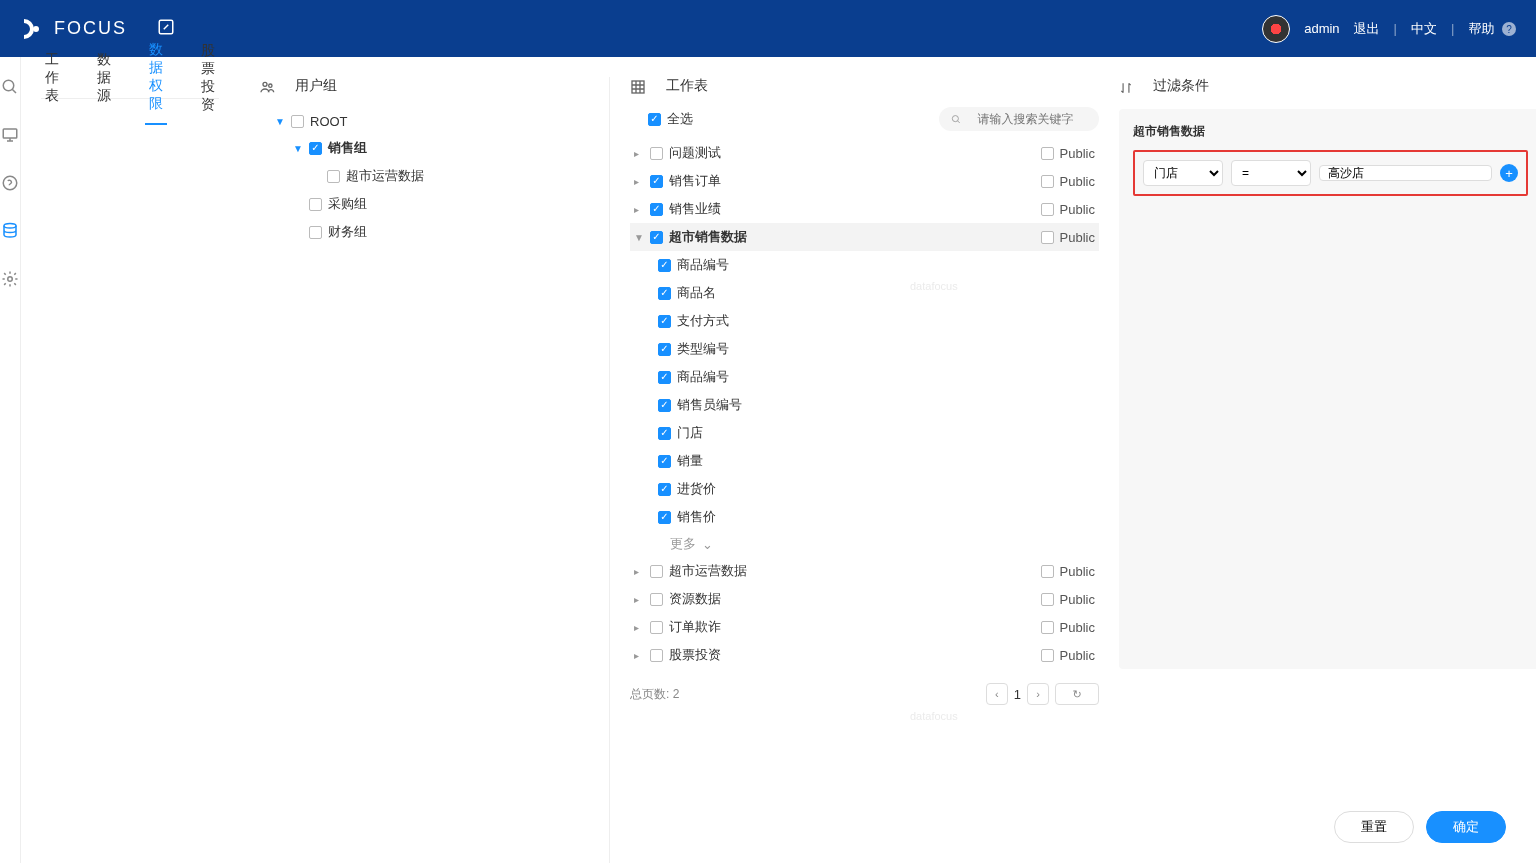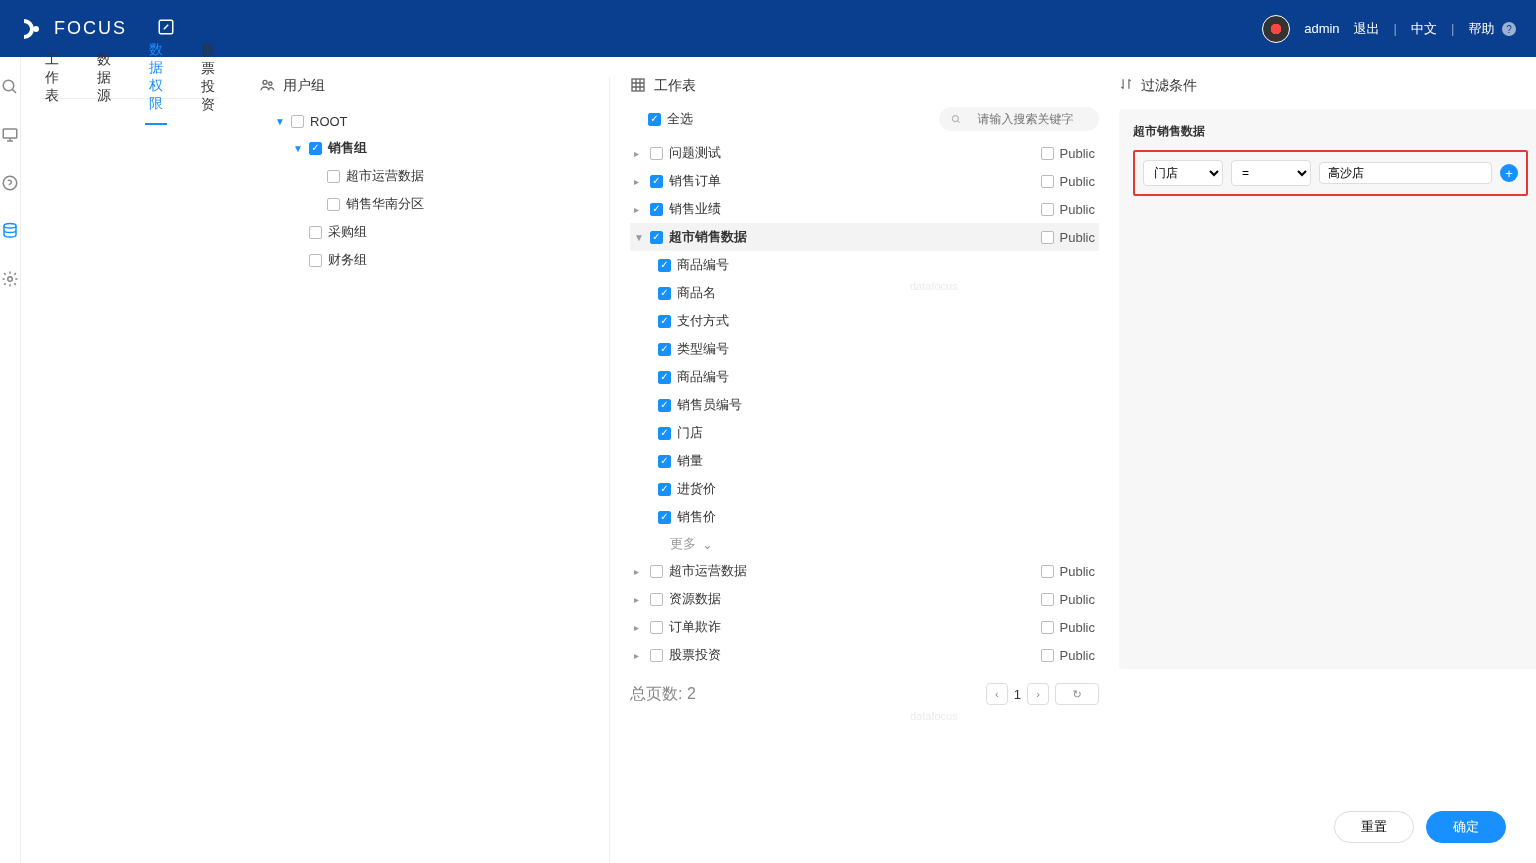--- a/index.html
+++ b/index.html
@@ -15,21 +15,21 @@
 .mainwrap{display:flex;height:calc(100% - 57px)}
 .leftnav{width:44px;background:#fff;border-right:1px solid #eee;display:flex;flex-direction:column;align-items:center;padding-top:20px;gap:28px}
 .leftnav .nav-item{width:20px;height:20px;display:flex;align-items:center;justify-content:center;color:#888;cursor:pointer}
 .leftnav .nav-item.active{position:relative;color:#1890ff}
 .leftnav .nav-item.active::before{content:"";position:absolute;left:-12px;top:-8px;height:36px;width:3px;background:#1890ff}
 .content{flex:1;display:flex;flex-direction:row}
 .tabs{display:flex;justify-content:center;gap:30px;border-bottom:1px solid #eee;margin:0 20px;height:42px;align-items:center}
 .tab{font-size:14px;padding:10px 4px;cursor:pointer;color:#333}
 .tab.active{color:#1890ff;border-bottom:2px solid #1890ff}
 .panels{flex:1;display:flex;padding:20px 20px 0 20px;gap:0}
-.panel-title{display:flex;align-items:flex-start;gap:8px;font-size:14px;font-weight:500;margin-bottom:14px}
+.panel-title{display:flex;align-items:flex-end;gap:20px;font-size:14px;font-weight:500;margin-bottom:14px}
 .col-users{width:350px}
 .col-tables{width:490px;border-left:1px solid #eee;padding-left:20px;position:relative}
 .col-filter{flex:1;padding-left:20px}
 .tree{font-size:13px}
 .tree-row{display:flex;align-items:center;gap:6px;padding:5px 0;cursor:pointer}
 .tree-caret{width:10px;color:#999;font-size:10px;display:inline-block;text-align:center}
 .tree-cb{width:13px;height:13px;border:1px solid #bbb;border-radius:2px;display:inline-flex;align-items:center;justify-content:center;background:#fff}
 .tree-cb.chk{background:#1890ff;border-color:#1890ff}
 .tree-cb.chk::after{content:"✓";color:#fff;font-size:10px;line-height:1}
 .indent-1{padding-left:16px}
@@ -40,29 +40,29 @@
 .search-box{display:flex;align-items:center;gap:16px;background:#f5f5f5;border-radius:16px;padding:5px 12px;width:160px}
 .search-box input{border:none;background:transparent;outline:none;font-size:12px;width:100%;color:#666}
 .tbl-list{max-height:550px;overflow:auto}
 .tbl-row{display:flex;align-items:center;padding:5px 4px;gap:6px;cursor:pointer}
 .tbl-row.sel{background:#f3f3f3}
 .tbl-row .caret{width:10px;color:#999;font-size:10px}
 .tbl-row .public{margin-left:auto;display:flex;align-items:center;gap:6px;color:#555}
 .sub-row{padding-left:28px}
 .more-link{color:#999;padding-left:40px;display:flex;gap:6px;align-items:center;padding-top:4px;padding-bottom:4px}
 .pager{display:flex;align-items:center;gap:10px;margin-top:14px}
-.pager .total{color:#888;font-size:16px}
+.pager .total{color:#888;font-size:12px}
 .pager .ctrls{margin-left:auto;display:flex;gap:6px;align-items:center}
 .pgbtn{width:22px;height:22px;border:1px solid #ddd;border-radius:4px;display:flex;align-items:center;justify-content:center;font-size:11px;color:#888;cursor:pointer}
 .pgbtn.wide{width:44px}
 .filter-box{background:#f7f7f7;border-radius:4px;padding:14px;min-height:560px}
 .filter-title{font-size:12px;font-weight:600;margin-bottom:10px}
 .filter-row{border:2px solid #e53935;border-radius:2px;padding:8px;display:flex;gap:8px;align-items:center}
 .fsel{flex:0 0 80px;height:26px;border:1px solid #ddd;border-radius:4px;background:#fff;font-size:12px;padding:0 6px}
-.finput{flex:1;height:22px;border:1px solid #ddd;border-radius:4px;background:#fff;font-size:12px;padding:0 8px}
+.finput{flex:1;height:16px;border:1px solid #ddd;border-radius:4px;background:#fff;font-size:12px;padding:0 8px}
 .add-btn{width:18px;height:18px;border-radius:50%;background:#1890ff;color:#fff;display:flex;align-items:center;justify-content:center;font-size:13px;cursor:pointer;flex:0 0 18px}
 .footer-btns{position:absolute;right:30px;bottom:20px;display:flex;gap:12px}
 .btn{height:32px;padding:0 26px;border-radius:16px;border:1px solid #ddd;background:#fff;cursor:pointer;font-size:13px}
 .btn.primary{background:#1890ff;border-color:#1890ff;color:#fff}
 .watermark{position:absolute;color:#ddd;font-size:11px;pointer-events:none;opacity:.6}
 </style>
 </head>
 <body>
 
 <div class="topbar">
@@ -152,25 +152,20 @@
           <div class="tree-row indent-2">
               <span class="tree-caret" style="color:#1890ff">▼</span>
               <span class="tree-cb chk"></span>
               <span class="active-bold">销售组</span>
             </div>
           <div class="tree-row indent-3">
               <span class="tree-caret"></span>
               <span class="tree-cb"></span>
               <span>超市运营数据</span>
             </div>
-          <div class="tree-row indent-3">
-              <span class="tree-caret"></span>
-              <span class="tree-cb"></span>
-              <span>销售华南分区</span>
-            </div>
           <div class="tree-row indent-2">
               <span class="tree-caret"></span>
               <span class="tree-cb"></span>
               <span>采购组</span>
             </div>
           <div class="tree-row indent-2">
               <span class="tree-caret"></span>
               <span class="tree-cb"></span>
               <span>财务组</span>
             </div>

